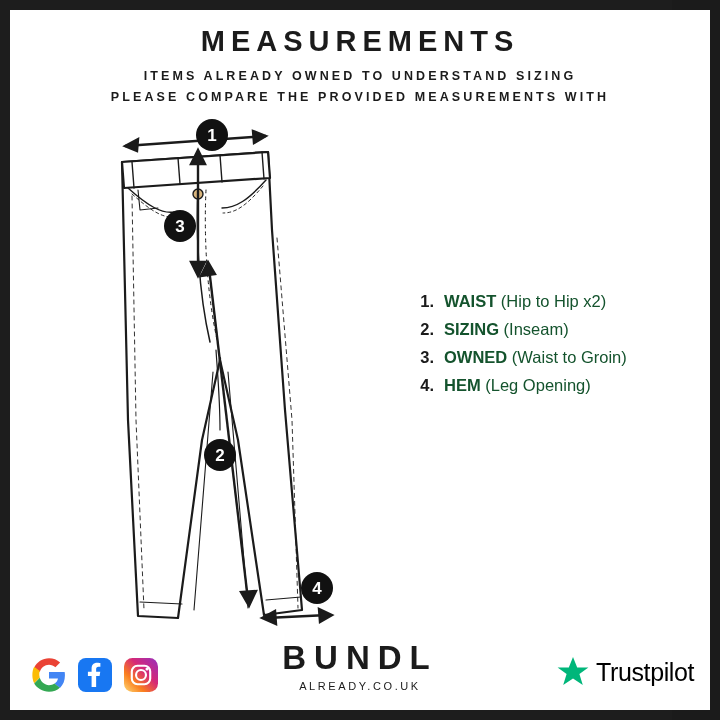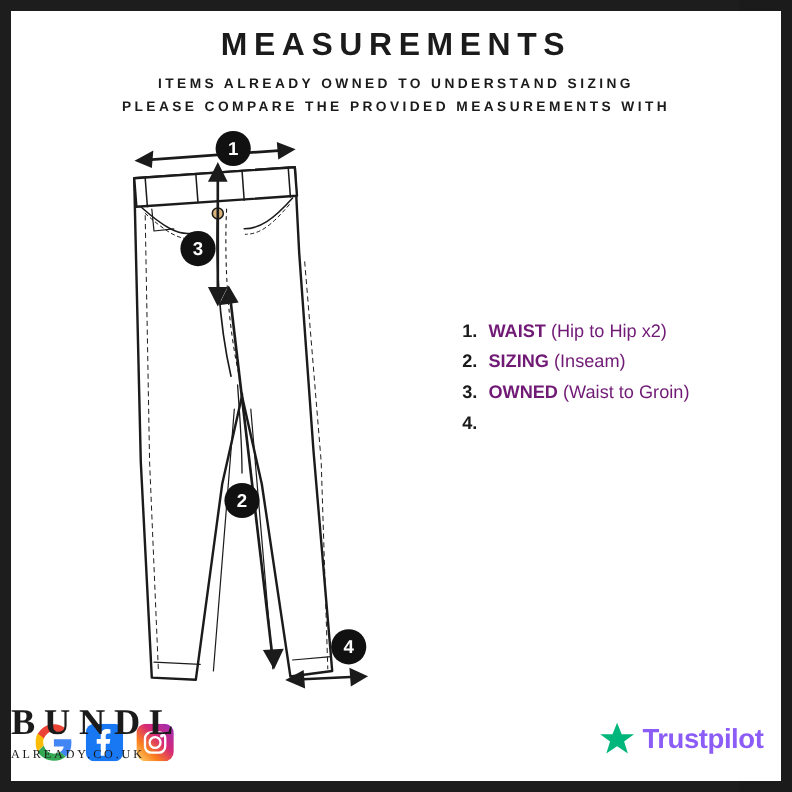--- a/index.html
+++ b/index.html
@@ -70,21 +70,21 @@
     width: 26px;
     text-align: right;
     font-size: 16.5px;
     font-weight: bold;
     color: #1b1b1b;
     margin-right: 10px;
     flex: none;
   }
   .legend-label {
     font-size: 16.5px;
-    color: #701a75;
+    color: #14532d;
   }
   .legend-label b {
     font-weight: bold;
   }
 
   
   .footer-social {
     position: absolute;
     left: 22px; bottom: 18px;
     display: flex;
@@ -92,21 +92,21 @@
     gap: 12px;
   }
   .social-icon {
     width: 34px; height: 34px;
     display: block;
   }
 
   .brand {
     position: absolute;
     left: 0; right: 0; bottom: 18px;
-    font-family: Liberation Serif, serif;
+    text-align: center;
   }
   .brand-name {
     font-size: 33px;
     font-weight: bold;
     letter-spacing: 8px;
     color: #1b1b1b;
     line-height: 1;
   }
   .brand-sub {
     margin-top: 6px;
@@ -117,22 +117,22 @@
 
   .trustpilot {
     position: absolute;
     right: 16px; bottom: 22px;
     display: flex;
     align-items: center;
     gap: 7px;
   }
   .tp-text {
     font-size: 25px;
-    font-weight: bold;
-    color: #8b5cf6;
+    font-weight: normal;
+    color: #000000;
     letter-spacing: -0.4px;
   }
 </style>
 </head>
 <body>
 
 <div class="frame">
   <div class="canvas">
 
     <div class="header">
@@ -227,20 +227,21 @@
       <div class="legend-row">
         <span class="legend-num">2.</span>
         <span class="legend-label"><b>SIZING</b> <span>(Inseam)</span></span>
       </div>
       <div class="legend-row">
         <span class="legend-num">3.</span>
         <span class="legend-label"><b>OWNED</b> <span>(Waist to Groin)</span></span>
       </div>
       <div class="legend-row">
         <span class="legend-num">4.</span>
+        <span class="legend-label"><b>HEM</b> <span>(Leg Opening)</span></span>
       </div>
     </div>
 
     <div class="footer-social">
       <span class="social-icon">
         <svg viewBox="0 0 48 48" width="34" height="34">
           <path fill="#EA4335" d="M24 9.5c3.5 0 6.6 1.2 9 3.6l6.7-6.7C35.6 2.6 30.2.5 24 .5 14.8.5 6.9 5.8 3.1 13.5l7.9 6.1C12.8 13.9 17.9 9.5 24 9.5z"></path>
           <path fill="#4285F4" d="M46.5 24.5c0-1.6-.1-3.2-.4-4.7H24v9.3h12.7c-.6 3-2.3 5.5-4.8 7.2l7.6 5.9c4.5-4.1 7-10.2 7-17.7z"></path>
           <path fill="#FBBC05" d="M11 27.6c-.5-1.4-.8-2.9-.8-4.6s.3-3.2.8-4.6l-7.9-6.1C1.4 15.6.5 19.6.5 23.9s.9 8.3 2.6 11.6l7.9-7.9z"></path>
           <path fill="#34A853" d="M24 47.5c6.2 0 11.5-2 15.3-5.6l-7.6-5.9c-2.1 1.4-4.8 2.3-7.7 2.3-6.1 0-11.2-4.4-13-10.3l-7.9 7.9C6.9 42.2 14.8 47.5 24 47.5z"></path>

